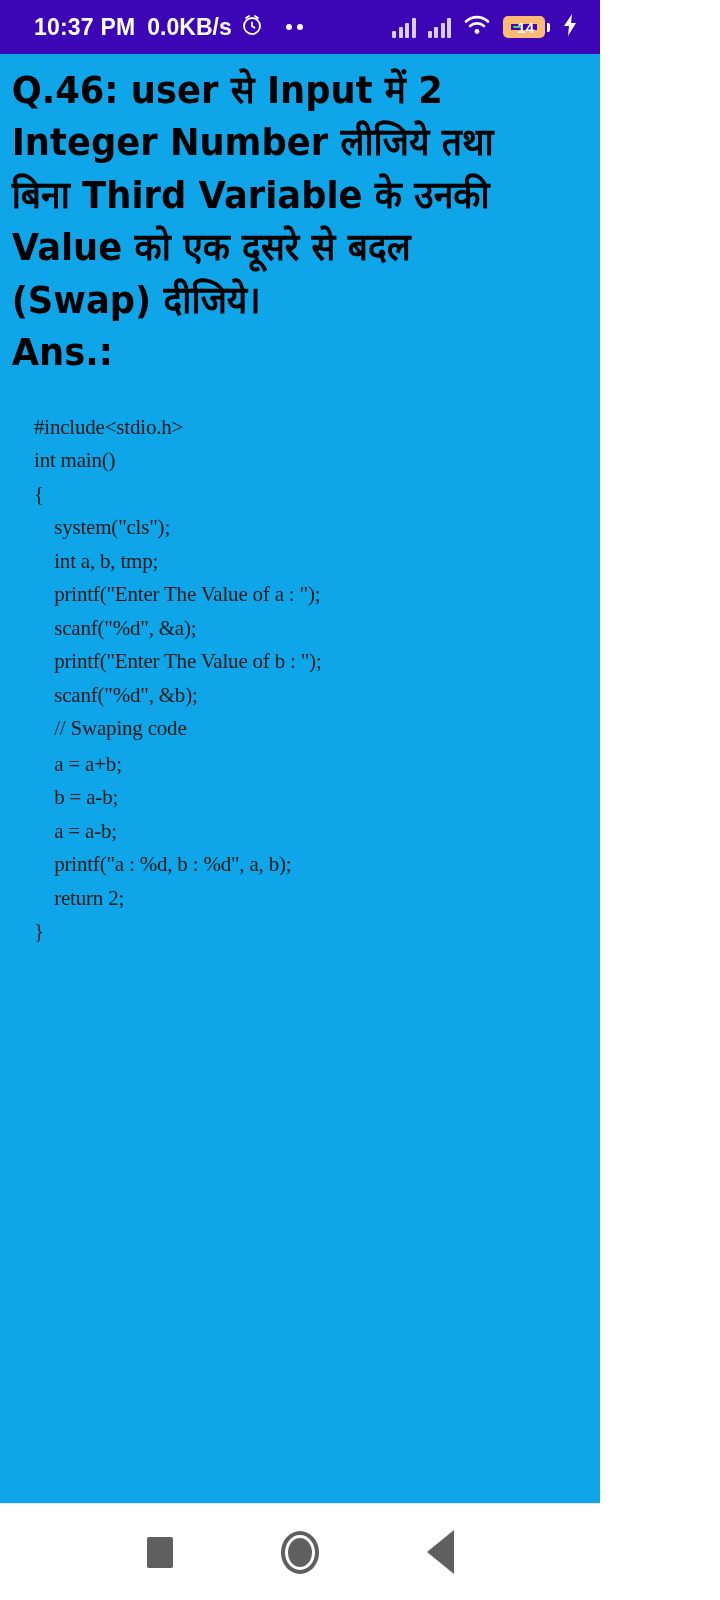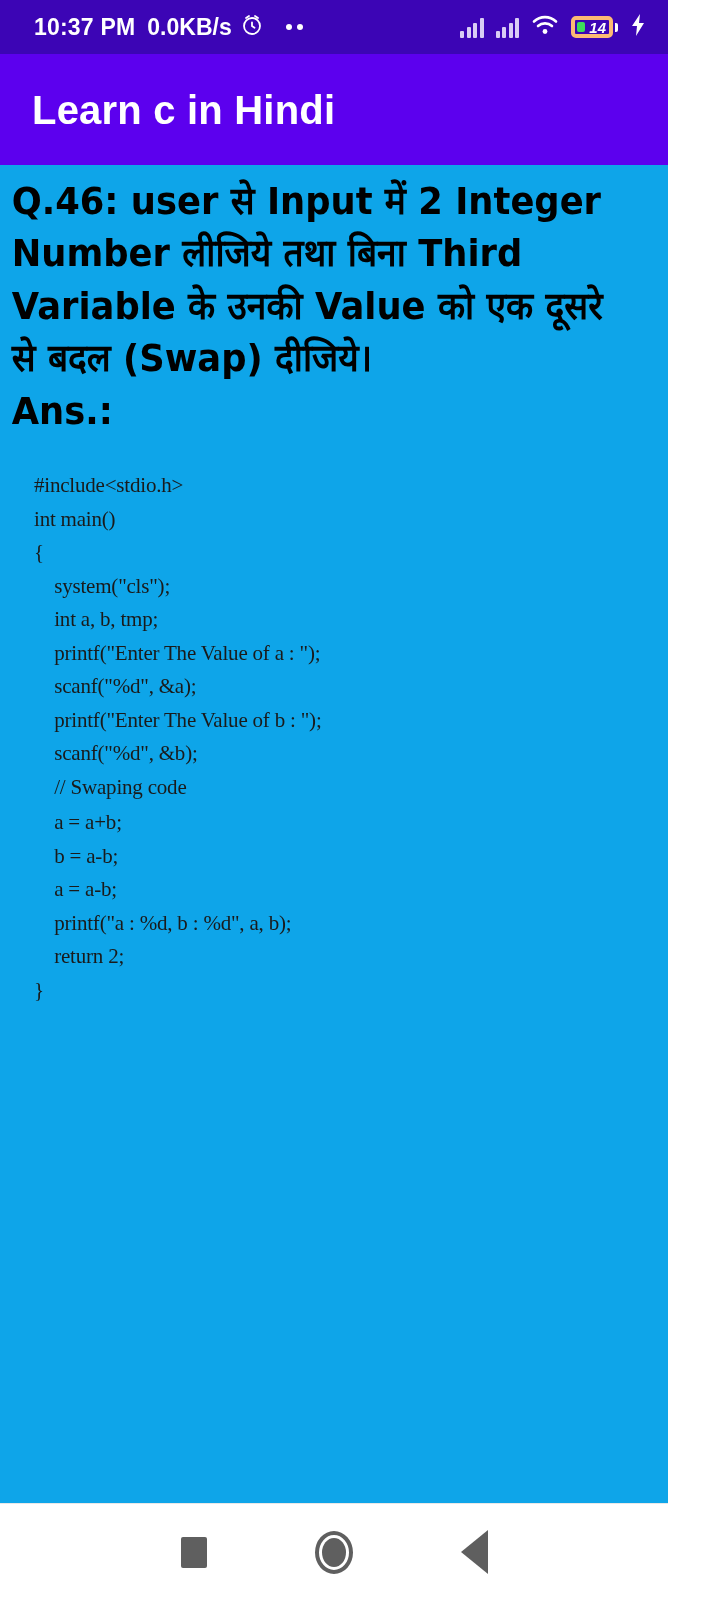--- a/index.html
+++ b/index.html
@@ -9,21 +9,21 @@
   }
   body {
     width: 720px;
     height: 1600px;
     overflow: hidden;
     font-family: "Liberation Sans", sans-serif;
     -webkit-font-smoothing: antialiased;
   }
   .phone {
     position: relative;
-    width: 668px;
+    width: 600px;
     height: 1600px;
     display: flex;
     flex-direction: column;
     background: #ffffff;
   }
 
   
   .status-bar {
     height: 54px;
     background: #3c05b5;
@@ -70,28 +70,27 @@
   .sig-bars i.b3 { height: 15px; }
   .sig-bars i.b4 { height: 20px; }
   .battery {
     display: flex;
     align-items: center;
     gap: 2px;
   }
   .battery-body {
     width: 42px;
     height: 22px;
-    border: 4px solid #fdba74;
+    border: 8px solid #fdba74;
     border-radius: 5px;
     display: flex;
     align-items: center;
     position: relative;
     box-sizing: border-box;
     padding: 2px;
-    font-style: italic;
   }
   .battery-fill {
     width: 8px;
     height: 100%;
     background: #3ddc5b;
     border-radius: 2px;
   }
   .battery-num {
     position: absolute;
     right: 3px;
@@ -281,23 +280,20 @@
         <span class="battery-cap"></span>
       </span>
       <span>
         <svg width="16" height="24" viewBox="0 0 16 24">
           <path d="M10 1 L2 13 H7 L6 23 L14 10 H9 Z" fill="#ffffff"></path>
         </svg>
       </span>
     </div>
   </div>
 
-  <div class="app-bar">
-    <span class="app-title">Learn c in Hindi</span>
-  </div>
 
   <div class="content">
     <p class="question">Q.46: user से Input में 2 Integer Number लीजिये तथा बिना Third Variable के उनकी Value को एक दूसरे से बदल (Swap) दीजिये।</p>
     <p class="ans-label">Ans.:</p>
 
     <div class="code-block"><span>#include&lt;stdio.h&gt;
 int main()
 {
     system("cls");
     int a, b, tmp;

